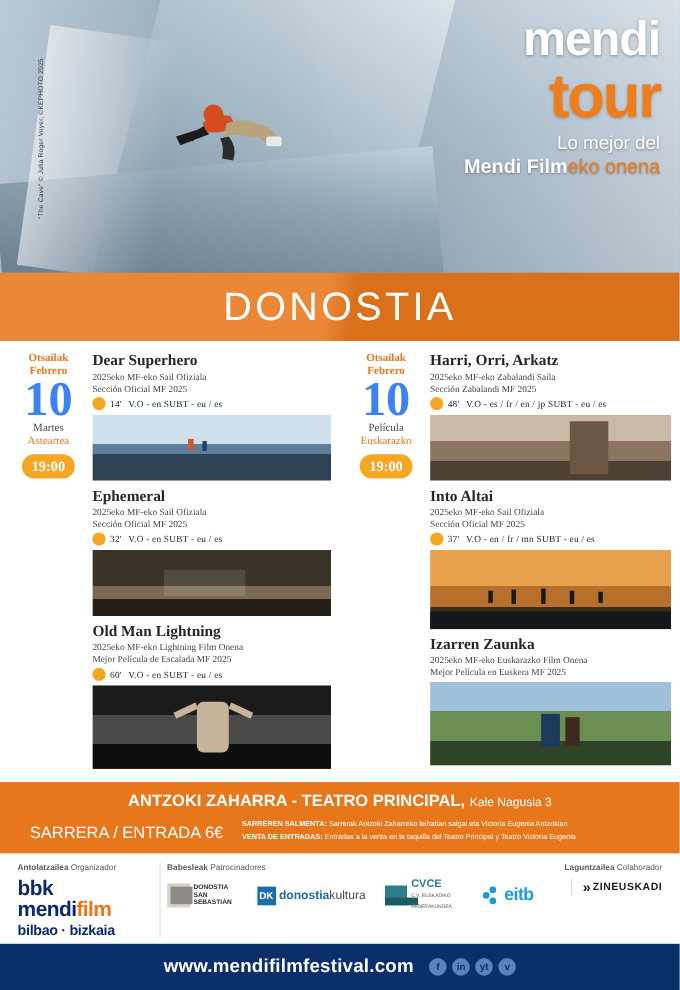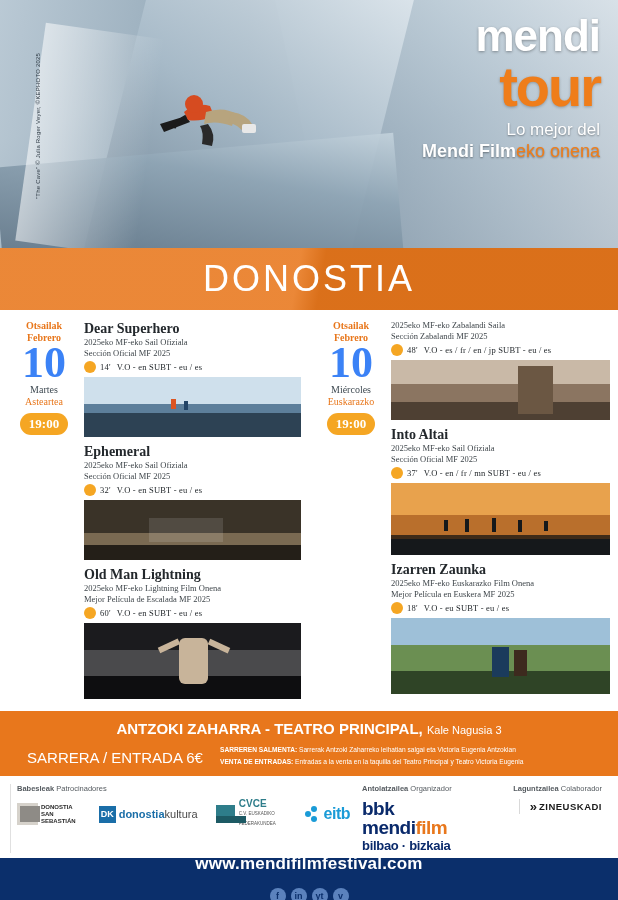--- a/index.html
+++ b/index.html
@@ -176,21 +176,21 @@
   .eitb-dots i { position:absolute; width:6px; height:6px; border-radius:50%; background:#1a9bd7; }
   .eitb-txt { font-size:16px; font-weight:bold; color:#1a9bd7; letter-spacing:-.5px; }
 
   .zine { display:flex; align-items:center; gap:4px; border-left:1px solid #d9d9d9; padding-left:10px; }
   .zine-arrow { color:#1a1a1a; font-size:13px; font-weight:bold; letter-spacing:-2px;}
   .zine-txt { font-size:9.5px; font-weight:bold; color:#1a1a1a; letter-spacing:.5px; }
 
   
   .footer {
     position:absolute; left:0; bottom:0; width:618px; height:42px;
-    background:#0b2f6b; display:flex; align-items:center; justify-content:center; gap:14px;flex-direction:column;
+    background:#0b2f6b; display:flex; align-items:center; justify-content:center; gap:14px;
   }
   .foot-url { color:#fff; font-size:17px; font-weight:bold; letter-spacing:.2px; }
   .socials { display:flex; gap:5px; }
   .soc {
     width:16px; height:16px; border-radius:50%; background:#5b82bd;
     display:flex; align-items:center; justify-content:center;
     color:#0b2f6b; font-size:9px; font-weight:bold;
   }
 </style>
 </head>
@@ -298,28 +298,29 @@
         </div>
       </div>
     </div>
 
     <div class="col">
       <div class="day-head">
         <div class="day-box">
           <div class="dh-line1">Otsailak</div>
           <div class="dh-line2">Febrero</div>
           <div class="dh-num">10</div>
-          <div class="dh-dow1">Miércoles</div>
+          <div class="dh-dow1">Película</div>
           <div class="dh-dow2">Euskarazko</div>
           <div class="time-pill">19:00</div>
         </div>
 
         <div class="films">
 
           <div class="film">
+            <div class="film-title">Harri, Orri, Arkatz</div>
             <div class="film-sub">2025eko MF-eko Zabalandi Saila</div>
             <div class="film-sub">Sección Zabalandi MF 2025</div>
             <div class="film-meta">
               <span class="dot"></span>
               <span class="film-meta-text">48'</span>
               <span class="film-meta-text" style="margin-left:6px">V.O - es / fr / en / jp  SUBT - eu / es</span>
             </div>
             <div class="still-wrap">
               <div class="still s4" style="position:absolute;inset:0;margin:0"></div>
               <div class="fig" style="left:58%;top:10%;width:16%;height:80%;background:#6b5743"></div>
@@ -343,25 +344,20 @@
               <div class="fig" style="left:58%;top:51%;width:4px;height:12px"></div>
               <div class="fig" style="left:70%;top:53%;width:4px;height:10px"></div>
               <div class="fig" style="left:0;top:78%;width:100%;height:22%"></div>
             </div>
           </div>
 
           <div class="film">
             <div class="film-title">Izarren Zaunka</div>
             <div class="film-sub">2025eko MF-eko Euskarazko Film Onena</div>
             <div class="film-sub">Mejor Película en Euskera MF 2025</div>
-            <div class="film-meta">
-              <span class="dot"></span>
-              <span class="film-meta-text">18'</span>
-              <span class="film-meta-text" style="margin-left:6px">V.O - eu  SUBT - eu / es</span>
-            </div>
             <div class="still-wrap" style="height:76px">
               <div class="still s6" style="position:absolute;inset:0;margin:0;height:76px"></div>
               <div class="fig" style="left:46%;top:38%;width:8%;height:40%;background:#1b3b5c"></div>
               <div class="fig" style="left:56%;top:42%;width:6%;height:34%;background:#3d2a1e"></div>
             </div>
           </div>
 
         </div>
       </div>
     </div>
@@ -382,20 +378,36 @@
         <div style="margin-top:3px">
           <b>VENTA DE ENTRADAS:</b>
           <span>Entradas a la venta en la taquilla del Teatro Principal y Teatro Victoria Eugenia</span>
         </div>
       </div>
     </div>
   </div>
 
   <div class="sponsors">
 
+    <div class="sp-col" style="width:150px">
+      <div class="sp-head">
+        <span>Antolatzailea</span>
+        <span class="thin">Organizador</span>
+      </div>
+      <div class="sp-body">
+        <div>
+          <div class="bbk">bbk</div>
+          <div class="mf1">
+            <span class="b">mendi</span><span class="o">film</span>
+          </div>
+          <div class="mf2">bilbao · bizkaia</div>
+        </div>
+      </div>
+    </div>
+
     <div class="sp-col" style="flex:1; border-left:1px solid #e0e0e0">
       <div class="sp-head">
         <span>Babesleak</span>
         <span class="thin">Patrocinadores</span>
       </div>
       <div class="sp-body" style="gap:18px">
 
         <div class="ss-badge">
           <div class="ss-mark"></div>
           <div class="ss-text">
@@ -422,36 +434,20 @@
 
         <div class="eitb">
           <div class="eitb-dots">
             <i style="left:0;top:5px"></i>
               <i style="left:6px;top:0"></i>
               <i style="left:6px;top:10px"></i>
           </div>
           <div class="eitb-txt">eitb</div>
         </div>
 
-      </div>
-    </div>
-
-    <div class="sp-col" style="width:150px">
-      <div class="sp-head">
-        <span>Antolatzailea</span>
-        <span class="thin">Organizador</span>
-      </div>
-      <div class="sp-body">
-        <div>
-          <div class="bbk">bbk</div>
-          <div class="mf1">
-            <span class="b">mendi</span><span class="o">film</span>
-          </div>
-          <div class="mf2">bilbao · bizkaia</div>
-        </div>
       </div>
     </div>
 
     <div class="sp-col" style="width:130px">
       <div class="sp-head" style="text-align:right">
         <span>Laguntzailea</span>
         <span class="thin">Colaborador</span>
       </div>
       <div class="sp-body" style="justify-content:flex-end">
         <div class="zine">

